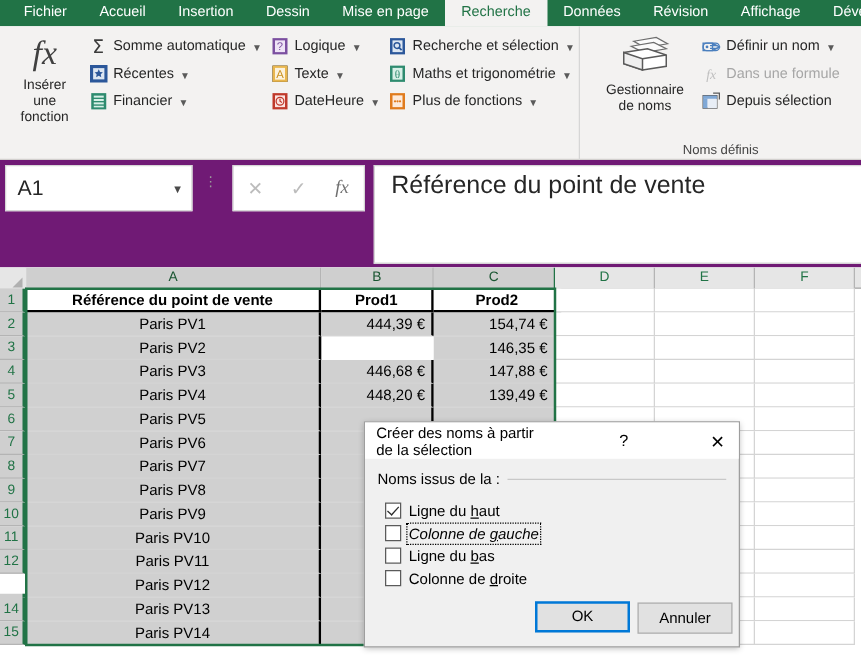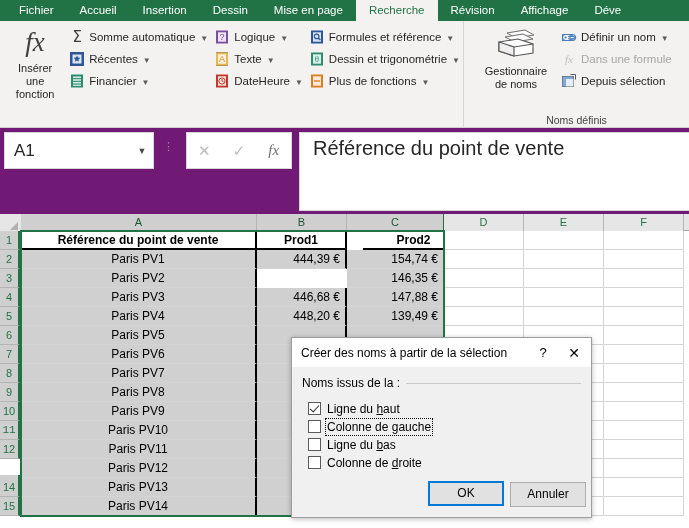--- a/index.html
+++ b/index.html
@@ -233,20 +233,21 @@
     background: #f0f0f0;
     border: 1px solid #9e9e9e;
     box-shadow: 0 1px 5px rgba(0,0,0,0.28);
     font-size: 12px;
     color: #000000;
   }
   #dlgtitle {
     height: 29px; background: #ffffff;
     display: flex; align-items: center;
     padding-left: 9px;
+    gap: 44px;
   }
   #dlgtitle .ttl { flex: 1; font-size: 12px; color: #000000; }
   #dlgtitle .tb {
     width: 28px; height: 28px; display: flex; align-items: center; justify-content: center;
     font-size: 13px; color: #000000; cursor: default;
   }
   #dlgtitle .tb.x { font-size: 14px; width: 34px; }
   #dlgbody { position: relative; height: 151px; }
   .legend {
     position: absolute; left: 10px; top: 9px; right: 10px;
@@ -293,20 +294,21 @@
 </head>
 <body>
 
 <div id="tabbar">
     <div class="tab">Fichier</div>
     <div class="tab">Accueil</div>
     <div class="tab">Insertion</div>
     <div class="tab">Dessin</div>
     <div class="tab">Mise en page</div>
     <div class="tab active">Recherche</div>
+    <div class="tab">Données</div>
     <div class="tab">Révision</div>
     <div class="tab">Affichage</div>
     <div class="tab">Déve</div>
   </div>
 
 <div id="ribbon">
 
   <div class="rgroup" style="width:463px">
     <div class="rgroup-body">
       <div class="bigbtn" style="margin-left:8px">
@@ -390,32 +392,32 @@
       <div class="col" style="width:185px">
         <div class="smitem">
           <span class="ic">
             <svg width="16" height="16" viewBox="0 0 16 16">
                 <rect x="2" y="1.5" width="12" height="13" fill="#2b579a"></rect>
                 <rect x="4" y="3.3" width="8" height="9.4" fill="#dce6f2"></rect>
                 <circle cx="7.6" cy="7.4" r="2.3" fill="none" stroke="#2b579a" stroke-width="1.2"></circle>
                 <path d="M9.3 9.1l2 2" stroke="#2b579a" stroke-width="1.4"></path>
               </svg>
           </span>
-          <span class="lbl">Formules et référence</span>
+          <span class="lbl">Recherche et sélection</span>
           <span class="caret">▼</span>
         </div>
         <div class="smitem">
           <span class="ic">
             <svg width="16" height="16" viewBox="0 0 16 16">
                 <rect x="2" y="1.5" width="12" height="13" fill="#2e8b6f"></rect>
                 <rect x="4" y="3.3" width="8" height="9.4" fill="#d7f0e7"></rect>
                 <text x="8" y="11.2" font-size="9" font-family="serif" fill="#2e8b6f" text-anchor="middle">θ</text>
               </svg>
           </span>
-          <span class="lbl">Dessin et trigonométrie</span>
+          <span class="lbl">Maths et trigonométrie</span>
           <span class="caret">▼</span>
         </div>
         <div class="smitem">
           <span class="ic">
             <svg width="16" height="16" viewBox="0 0 16 16">
                 <rect x="2" y="1.5" width="12" height="13" fill="#e07b1d"></rect>
                 <rect x="4" y="3.3" width="8" height="9.4" fill="#fdeada"></rect>
                 <circle cx="6" cy="8" r="0.9" fill="#e07b1d"></circle>
                 <circle cx="8" cy="8" r="0.9" fill="#e07b1d"></circle>
                 <circle cx="10" cy="8" r="0.9" fill="#e07b1d"></circle>
@@ -514,31 +516,31 @@
       <div class="rh sel" style="top: 0px;">1</div>
       <div class="rh sel" style="top: 19px;">2</div>
       <div class="rh sel" style="top: 38px;">3</div>
       <div class="rh sel" style="top: 57px;">4</div>
       <div class="rh sel" style="top: 76px;">5</div>
       <div class="rh sel" style="top: 95px;">6</div>
       <div class="rh sel" style="top: 114px;">7</div>
       <div class="rh sel" style="top: 133px;">8</div>
       <div class="rh sel" style="top: 152px;">9</div>
       <div class="rh sel" style="top: 171px;">10</div>
-      <div class="rh sel" style="top: 190px; font-family: Liberation Mono, monospace;">11</div>
+      <div class="rh sel" style="top: 190px;">11</div>
       <div class="rh sel" style="top: 209px;">12</div>
       <div class="rh sel" style="top: 244px;">13</div>
       <div class="rh sel" style="top: 247px;">14</div>
       <div class="rh sel" style="top: 266px; text-align: center;">15</div>
     </div>
   <div id="cells">
 
   <div class="cell ctr hdrcell b" style="left: 0px; width: 236px; top: 0px;">Référence du point de vente</div>
       <div class="cell ctr hdrcell b" style="left: 236px; width: 90px; top: 0px;">Prod1</div>
-      <div class="cell ctr hdrcell" style="left: 342px; width: 102px; top: 0px;">Prod2</div>
+      <div class="cell ctr hdrcell" style="left: 326px; width: 102px; top: 0px;">Prod2</div>
       <div class="cell ctr selbg colsep" style="left: 0px; width: 236px; top: 19px;">Paris PV1</div>
       <div class="cell rgt selbg colsep" style="left: 236px; width: 90px; top: 19px;">444,39 €</div>
       <div class="cell rgt selbg" style="left: 326px; width: 97px; top: 19px;">154,74 €</div>
       <div class="cell ctr selbg colsep" style="left: 0px; width: 236px; top: 38px;">Paris PV2</div>
       <div class="cell rgt selbg" style="left: 326px; width: 97px; top: 38px;">146,35 €</div>
       <div class="cell ctr selbg colsep" style="left: 0px; width: 236px; top: 57px;">Paris PV3</div>
       <div class="cell rgt selbg colsep" style="left: 236px; width: 90px; top: 57px;">446,68 €</div>
       <div class="cell rgt selbg" style="left: 326px; width: 97px; top: 57px;">147,88 €</div>
       <div class="cell ctr selbg colsep" style="left: 0px; width: 236px; top: 76px;">Paris PV4</div>
       <div class="cell rgt selbg colsep" style="left: 236px; width: 90px; top: 76px;">448,20 €</div>
@@ -631,21 +633,21 @@
   <div id="dlgbody">
     <div class="legend">
       <span class="lt">Noms issus de la :</span>
       <span class="lline"></span>
     </div>
     <div id="cbhost">
         <div class="cbrow" style="top: 33px;">
           <span class="cbox checked"></span>
           <span class="cblabel">Ligne du <u>h</u>aut</span>
         </div>
-        <div class="cbrow focus" style="top: 51px;">
+        <div class="cbrow focus" style="top: 51px; font-style: italic;">
           <span class="cbox"></span>
           <span class="cblabel">Colonne de <u>g</u>auche</span>
         </div>
         <div class="cbrow" style="top: 69px;">
           <span class="cbox"></span>
           <span class="cblabel">Ligne du <u>b</u>as</span>
         </div>
         <div class="cbrow" style="top: 87px;">
           <span class="cbox"></span>
           <span class="cblabel">Colonne de <u>d</u>roite</span>

